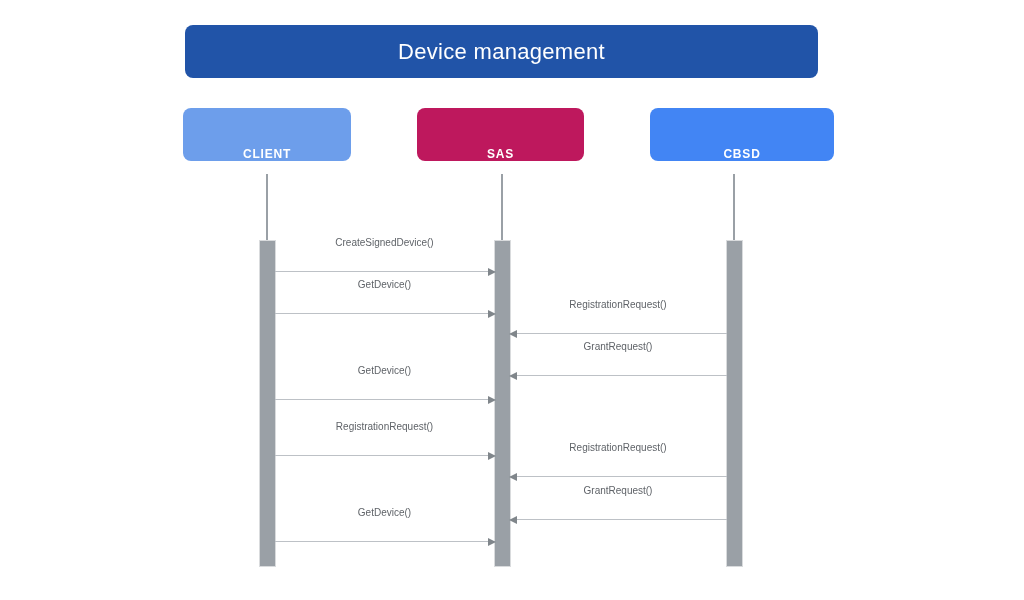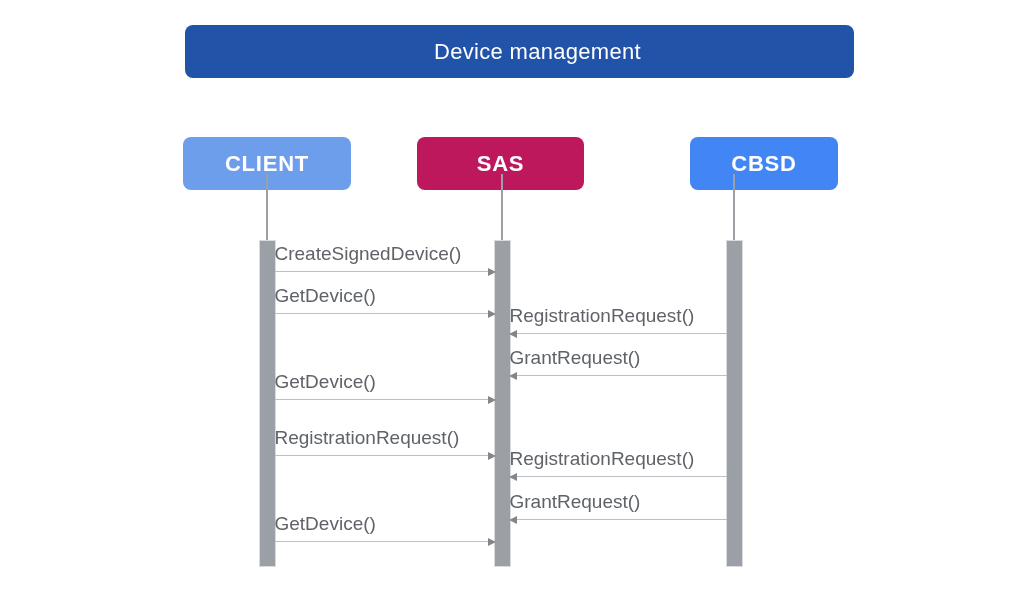--- a/index.html
+++ b/index.html
@@ -16,30 +16,29 @@
   .title-banner {
     position: absolute;
     left: 185px; top: 25px;
     width: 633px; height: 53px;
     background: var(--title-bg, #2154A8);
     border-radius: 8px;
     display: flex; align-items: center; justify-content: center;
     color: var(--title-text, #ffffff);
     font-size: 22px;
     letter-spacing: 0.3px;
-    padding-left: 36px;
   }
 
   .actor {
     position: absolute;
-    top: 137px; height: 53px;
+    top: 108px; height: 53px;
     border-radius: 8px;
-    display: flex; align-items: center; justify-content: center;
+    display: flex; align-items: flex-end; justify-content: center;
     color: var(--actor-text, #ffffff);
-    font-size: 22px;
+    font-size: 12px;
     font-weight: 700;
     letter-spacing: 0.8px;
   }
 
   .lifeline {
     position: absolute;
     top: 174px; height: 67px;
     width: 2px;
     background: var(--lifeline, #9AA0A6);
   }
@@ -53,23 +52,24 @@
   }
 
   .message {
     position: absolute;
     height: 0;
     border-top: 1.5px solid var(--message-line, #BDC1C6);
   }
 
   .msg-label {
     position: absolute;
-    left: 0; right: 0; bottom: 7px;
+    left: 0; right: 0; bottom: 24px;
+    text-align: center;
     color: var(--message-text, #5F6368);
-    font-size: 19px;
+    font-size: 10px;
     white-space: nowrap;
   }
 
   .arrowhead {
     position: absolute;
     width: 0; height: 0;
     top: -3.7px;
     border-top: 4.5px solid transparent;
     border-bottom: 4.5px solid transparent;
   }
@@ -93,21 +93,21 @@
       <div class="actor" style="left: 183px; width: 168px; background: rgb(109, 158, 235);">
         <span>CLIENT</span>
       </div>
       <div class="lifeline" style="left: 266px;"></div>
       <div class="activation-bar" style="left: 259.5px;"></div>
       <div class="actor" style="left: 417px; width: 167px; background: #be185d;">
         <span>SAS</span>
       </div>
       <div class="lifeline" style="left: 501px;"></div>
       <div class="activation-bar" style="left: 494.5px;"></div>
-      <div class="actor" style="left: 650px; width: 148px; background: rgb(66, 133, 244); margin-left: 40px;">
+      <div class="actor" style="left: 650px; width: 184px; background: rgb(66, 133, 244);">
         <span>CBSD</span>
       </div>
       <div class="lifeline" style="left: 733px;"></div>
       <div class="activation-bar" style="left: 726.5px;"></div>
       <div class="message" style="left: 274.5px; width: 220px; top: 271px;">
         <span class="msg-label">CreateSignedDevice()</span>
         <div class="arrowhead right"></div>
       </div>
       <div class="message" style="left: 274.5px; width: 220px; top: 313px;">
         <span class="msg-label">GetDevice()</span>

